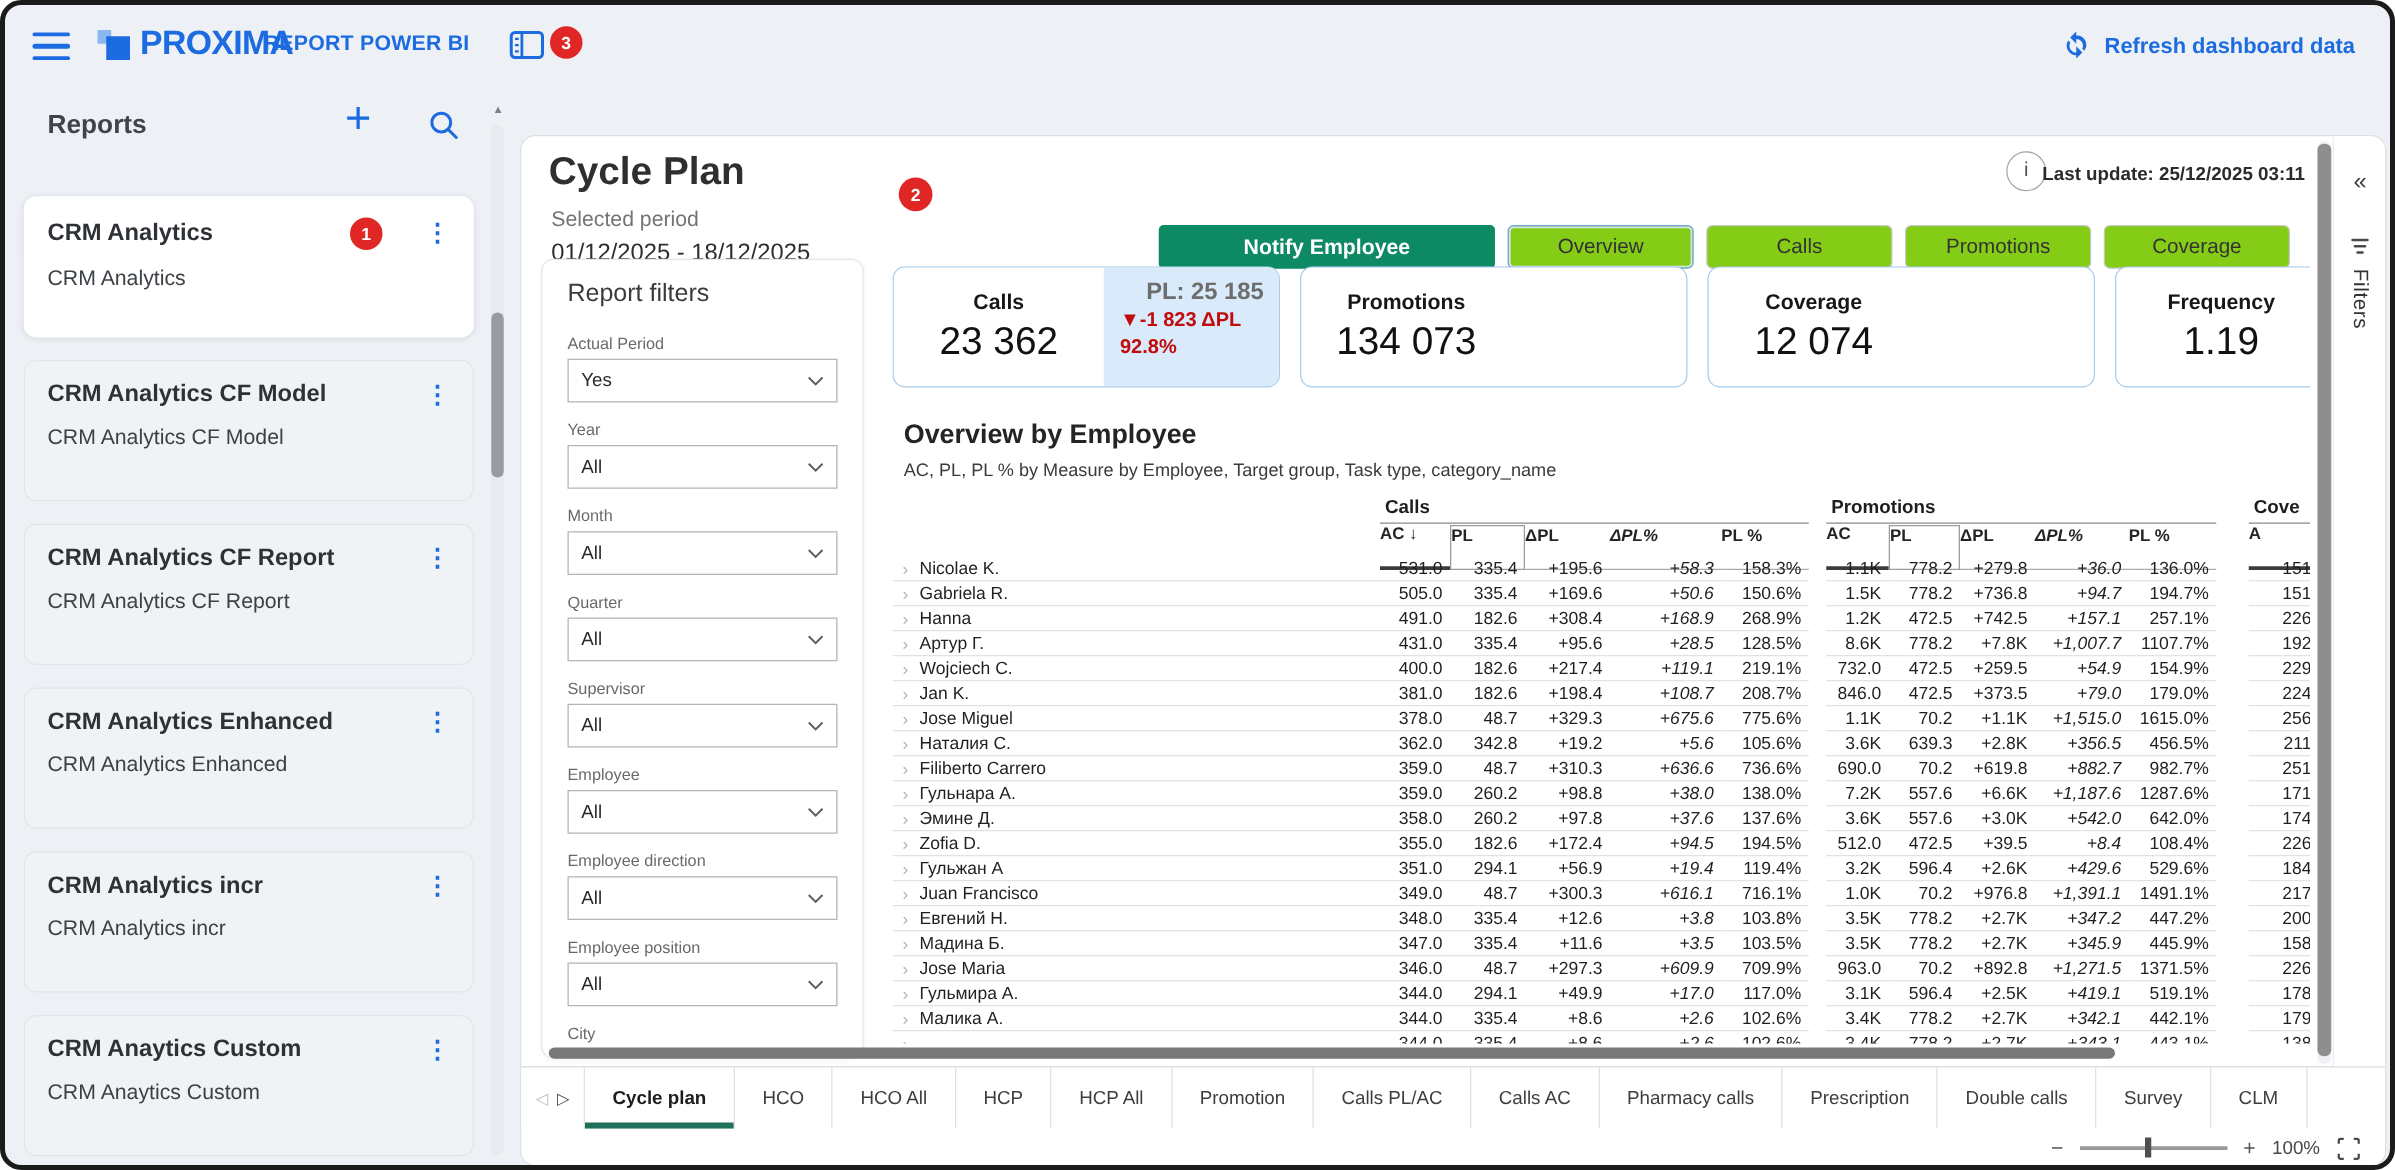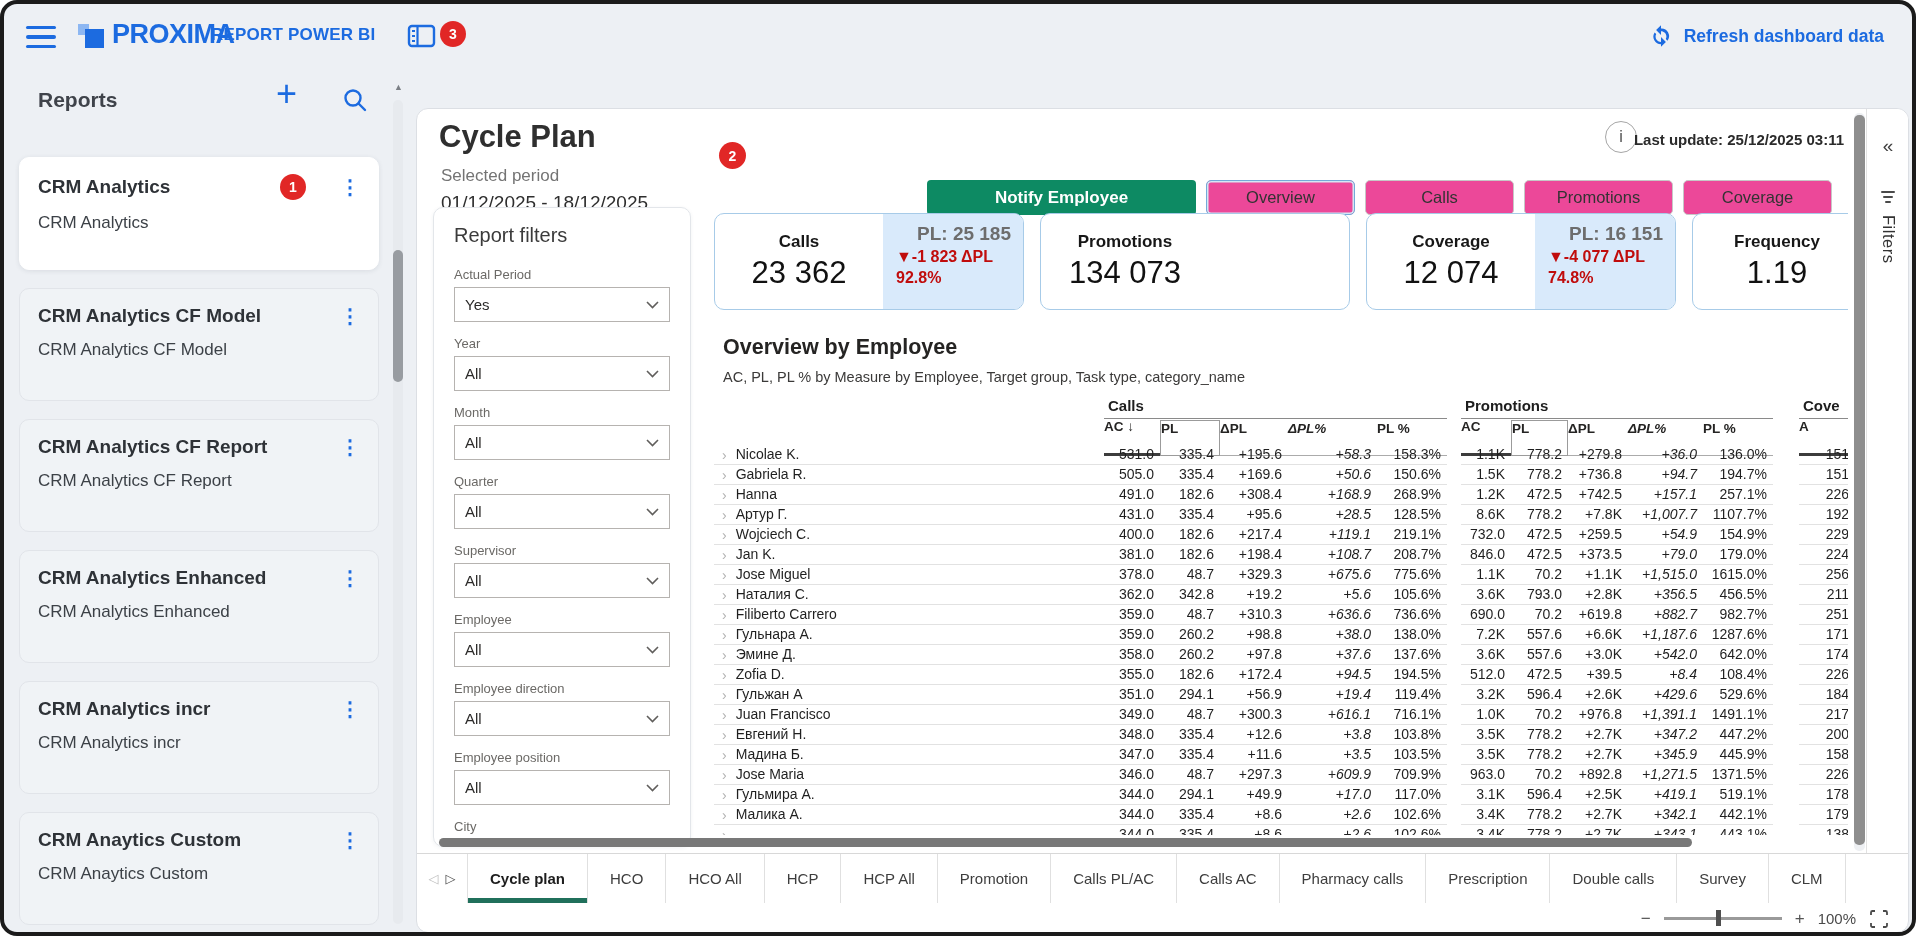--- a/index.html
+++ b/index.html
@@ -42,21 +42,21 @@
   
   .main-panel{position:absolute;left:412px;top:104px;width:1493px;height:825px;background:#fff;border:1px solid #dcdfe4;border-radius:12px;box-sizing:border-box;overflow:hidden;}
   .page-title{position:absolute;left:22px;top:10px;font-size:31px;font-weight:700;color:#2f2f2f;}
   .title-badge{position:absolute;left:302px;top:33px;width:27px;height:27px;font-size:14px;}
   .period-label{position:absolute;left:24px;top:57px;font-size:17px;color:#747474;}
   .period-value{position:absolute;left:24px;top:83px;font-size:19px;color:#2e2e2e;}
   .info-btn{position:absolute;left:1188px;top:12px;width:32px;height:32px;border:1.5px solid #a6a6a6;border-radius:50%;display:flex;align-items:center;justify-content:center;font-size:16px;color:#4f4f4f;cursor:pointer;box-sizing:border-box;}
   .last-update{position:absolute;right:64px;top:22px;font-size:15px;font-weight:700;color:#2b2b2b;}
   .view-row{position:absolute;left:510px;top:49px;display:flex;gap:10px;margin-top:22px;}
   .btn-notify{width:269px;height:35px;background:#0d8a63;border:none;border-radius:4px;color:#fff;font-size:17px;font-weight:700;font-family:inherit;cursor:pointer;}
-  .vbtn{width:149px;height:35px;background:#ec4899;border:1px solid #c7c7c7;border-radius:5px;font-size:16.5px;color:#333;font-family:inherit;cursor:pointer;box-sizing:border-box;}
+  .vbtn{width:149px;height:35px;background:#84cc16;border:1px solid #c7c7c7;border-radius:5px;font-size:16.5px;color:#333;font-family:inherit;cursor:pointer;box-sizing:border-box;}
   .vbtn.active{border:1.5px solid #74a9d8;box-shadow:0 0 0 1.5px #d4e6f5 inset;}
 
   
   .filters-card{position:absolute;left:16px;top:98px;width:258px;height:640px;background:#fff;border:1px solid #e3e6ea;border-radius:10px;box-shadow:0 1px 4px rgba(40,50,70,.06);box-sizing:border-box;padding:16px 20px;overflow:hidden;}
   .filters-title{font-size:20px;color:#3b3b3b;margin-bottom:20px;}
   .fitem{margin-bottom:14px;}
   .flabel{font-size:13px;color:#6b6966;margin-bottom:5px;}
   .fselect{height:35px;border:1px solid #b6b3b0;display:flex;align-items:center;padding:0 10px;cursor:pointer;box-sizing:border-box;background:#fff;}
   .fselect .val{flex:1;font-size:15px;color:#2b2a29;}
 
@@ -345,25 +345,20 @@
   <div class="kpi" style="left:326px">
     <div class="kleft">
       <div class="ktitle">Promotions</div>
       <div class="kval">134 073</div>
     </div>
   </div>
   <div class="kpi" style="left:652px">
     <div class="kleft">
       <div class="ktitle">Coverage</div>
       <div class="kval">12 074</div>
-    </div>
-    <div class="kright down">
-      <div class="kpl">PL: 16 151</div>
-      <div class="kdelta">▼-4 077 ΔPL</div>
-      <div class="kpct">74.8%</div>
     </div>
   </div>
   <div class="kpi" style="left:978px">
     <div class="kleft">
       <div class="ktitle">Frequency</div>
       <div class="kval">1.19</div>
     </div>
 
   </div>
       </div>
@@ -534,21 +529,21 @@
       <span class="rchev">›</span>
       <span class="nametxt">Наталия С.</span>
     </div>
     <div class="cell ">362.0</div>
             <div class="cell ">342.8</div>
             <div class="cell ">+19.2</div>
             <div class="cell it">+5.6</div>
             <div class="cell ">105.6%</div>
     <div class="cell sp"></div>
     <div class="cell ">3.6K</div>
-            <div class="cell ">793.0</div>
+            <div class="cell ">639.3</div>
             <div class="cell ">+2.8K</div>
             <div class="cell it">+356.5</div>
             <div class="cell ">456.5%</div>
     <div class="cell sp"></div>
     <div class="cell">211.</div>
   </div>
   <div class="trow drow">
     <div class="cell name">
       <span class="rchev">›</span>
       <span class="nametxt">Filiberto Carrero</span>

